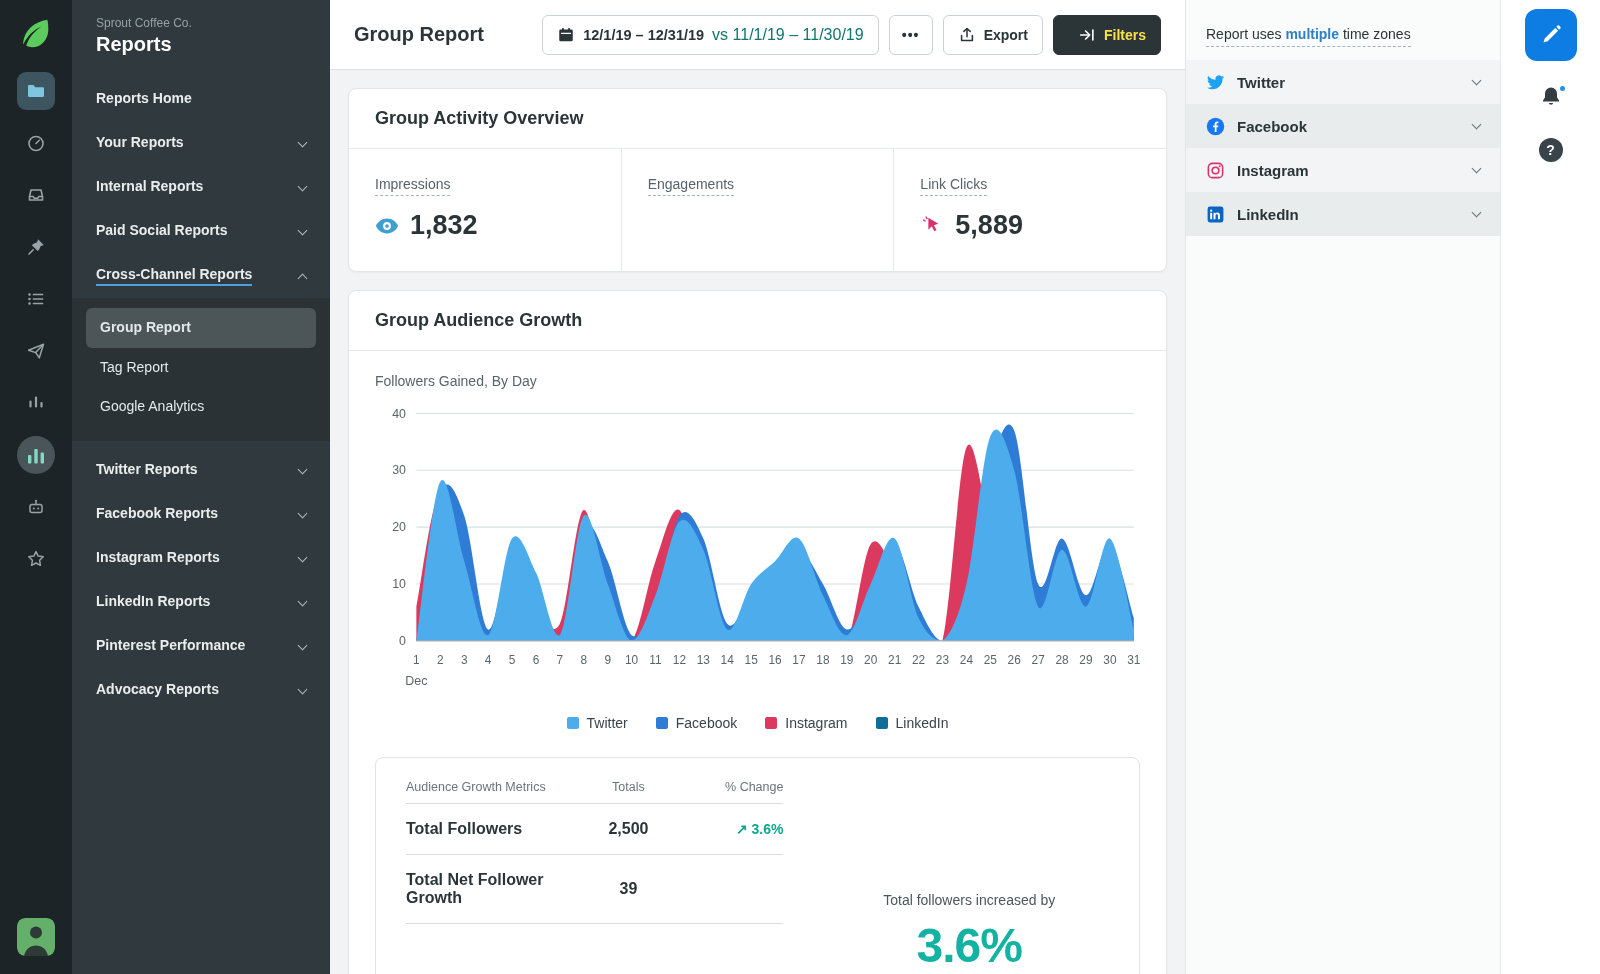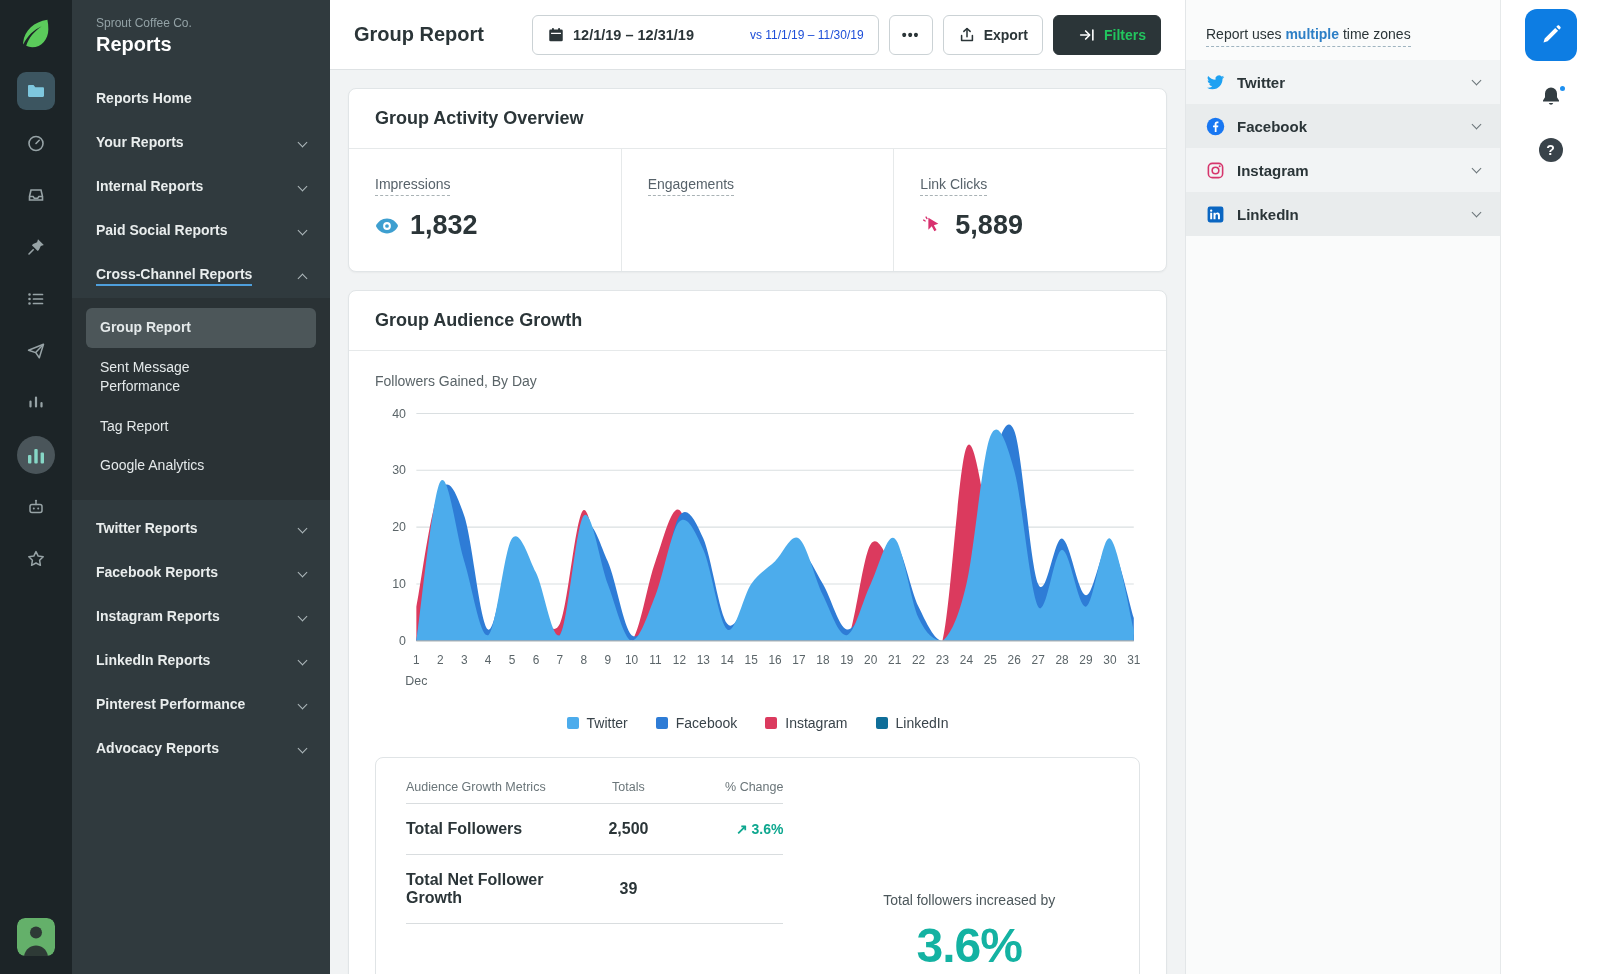--- a/index.html
+++ b/index.html
@@ -56,24 +56,24 @@
     display: flex; align-items: center; justify-content: space-between; padding: 0 24px; flex-shrink: 0;
   }
   .page-title { font-size: 20px; font-weight: 700; color: #2b3538; }
   .hdr-controls { display: flex; align-items: center; gap: 10px; }
   .btn {
     height: 40px; border: 1px solid #cbd2d5; border-radius: 6px; background: #fff;
     display: flex; align-items: center; gap: 8px; padding: 0 14px; font-size: 14px;
     font-weight: 700; color: #2b3538;
   }
   .btn.square { width: 44px; justify-content: center; padding: 0; letter-spacing: 1px; }
-  .btn.dark { background: #2b3538; border-color: #2b3538; color: #22c55e; padding-left: 24px; }
+  .btn.dark { background: #2b3538; border-color: #2b3538; color: #fde047; padding-left: 24px; }
   .btn svg { width: 18px; height: 18px; }
   .date-main { font-size: 14.5px; font-weight: 700; }
-  .date-vs { font-size: 12px; color: #1d4ed8; font-weight: 400; margin-left: 48px; }
+  .date-vs { font-size: 16px; color: #0f766e; font-weight: 400; }
 
   .main-scroll { flex: 1; overflow: hidden; padding: 18px; }
 
   .card { background: #fff; border: 1px solid #e1e5e7; border-radius: 8px; box-shadow: 0 1px 2px rgba(0,0,0,0.04); }
   .card-h { padding: 19px 26px; border-bottom: 1px solid #e6e9ea; font-size: 18px; font-weight: 700; color: #2b3538; }
 
   .metrics { display: flex; }
   .metric { flex: 1; padding: 26px 26px 30px; }
   .metric + .metric { border-left: 1px solid #e6e9ea; }
   .m-label { font-size: 14px; color: #57626a; display: inline-block; border-bottom: 1px dashed #a9b2b5; padding-bottom: 3px; }
@@ -225,21 +225,20 @@
         <span class="lbl">Paid Social Reports</span>
         <span class="chev"></span>
       </div>
     <div class="sb-item active">
         <span class="lbl">Cross-Channel Reports</span>
         <span class="chev up"></span>
       </div>
   </div>
   <div class="sb-sub">
     <div class="sb-sub-item selected">Group Report</div>
-    <div class="sb-sub-item" style="width: 160px;">Sent Message Performance</div>
     <div class="sb-sub-item">Tag Report</div>
     <div class="sb-sub-item">Google Analytics</div>
   </div>
   <div class="sb-nav" style="margin-top: 8px;">
     <div class="sb-item">
         <span class="lbl">Twitter Reports</span>
         <span class="chev"></span>
       </div>
     <div class="sb-item">
         <span class="lbl">Facebook Reports</span>

